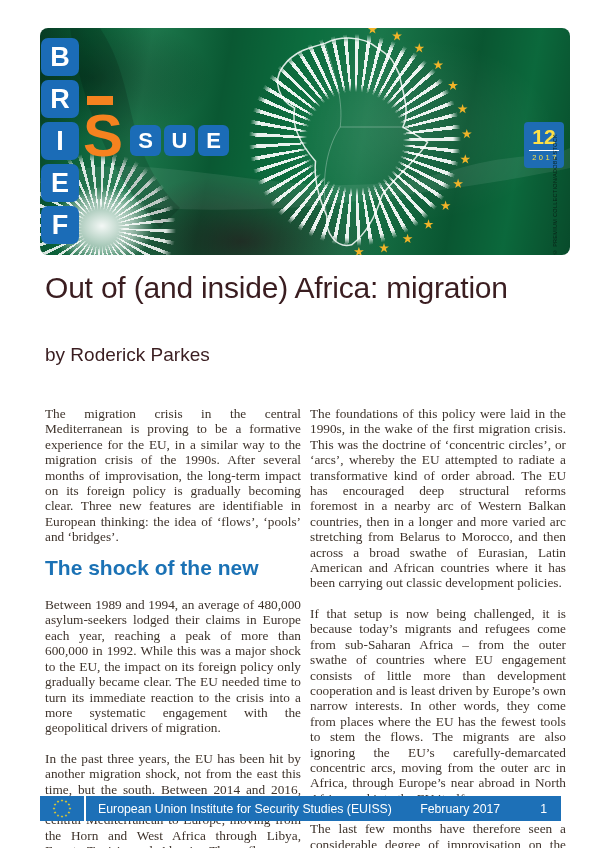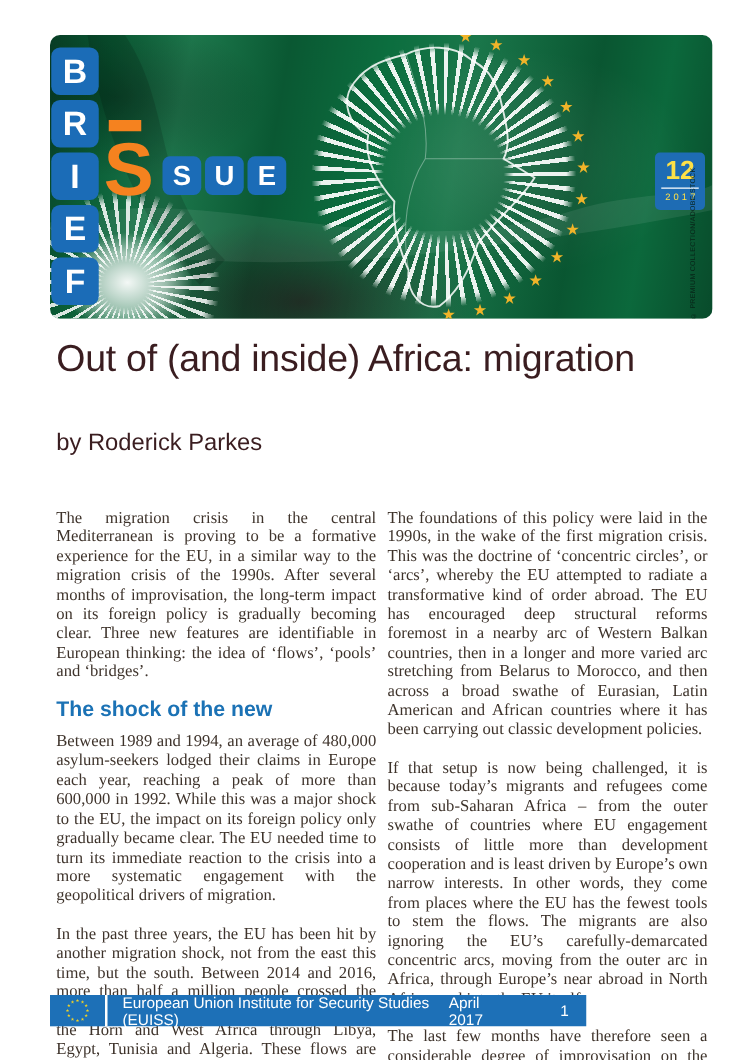--- a/index.html
+++ b/index.html
@@ -52,25 +52,25 @@
   
   .title{position:absolute;left:45px;top:270px;width:525px;font-size:30px;line-height:36px;
     font-weight:400;color:#3a1d20;letter-spacing:-.2px;}
   .byline{position:absolute;left:45px;top:344px;font-size:19px;color:#3a1d20;}
 
   
   .col{position:absolute;top:406px;width:256px;font-family:"Liberation Serif",serif;
     font-size:13.3px;line-height:15.4px;text-align:justify;color:#3e332b;}
   .col-left{left:45px;} .col-right{left:310px;}
   .col p{margin:0 0 15px;}
-  .section-heading{font-family:"Liberation Sans",sans-serif;font-size:17px;font-weight:700;
-    color:#1b72b5;margin:2px 0 10px;}
+  .section-heading{font-family:"Liberation Sans",sans-serif;font-size:21px;font-weight:700;
+    color:#1b72b5;margin:2px 0 22px;}
 
   
-  .footer{position:absolute;left:40px;top:796px;width:429px;height:25px;background:#1d70b7;
+  .footer{position:absolute;left:40px;top:796px;width:521px;height:25px;background:#1d70b7;
     display:flex;align-items:center;}
   .eu-flag{width:44px;height:25px;flex:0 0 auto;}
   .footer-divider{width:2px;height:25px;background:#fff;flex:0 0 auto;}
   .footer-org{color:#fff;font-size:12.3px;padding-left:12px;}
   .footer-date{margin-left:auto;color:#fff;font-size:12.3px;}
   .footer-page{color:#fff;font-size:12.3px;margin:0 14px 0 40px;}
 </style>
 </head>
 <body>
 
@@ -176,17 +176,17 @@
         <use href="#star5" transform="translate(22,20.5) scale(1.5)"></use>
         <use href="#star5" transform="translate(18,19.43) scale(1.5)"></use>
         <use href="#star5" transform="translate(15.07,16.5) scale(1.5)"></use>
         <use href="#star5" transform="translate(14,12.5) scale(1.5)"></use>
         <use href="#star5" transform="translate(15.07,8.5) scale(1.5)"></use>
         <use href="#star5" transform="translate(18,5.57) scale(1.5)"></use>
       </g>
     </svg>
     <div class="footer-divider"></div>
     <div class="footer-org">European Union Institute for Security Studies (EUISS)</div>
-    <div class="footer-date">April 2017</div>
+    <div class="footer-date">February 2017</div>
     <div class="footer-page">1</div>
   </div>
 
 </div>
 
 </body></html>

